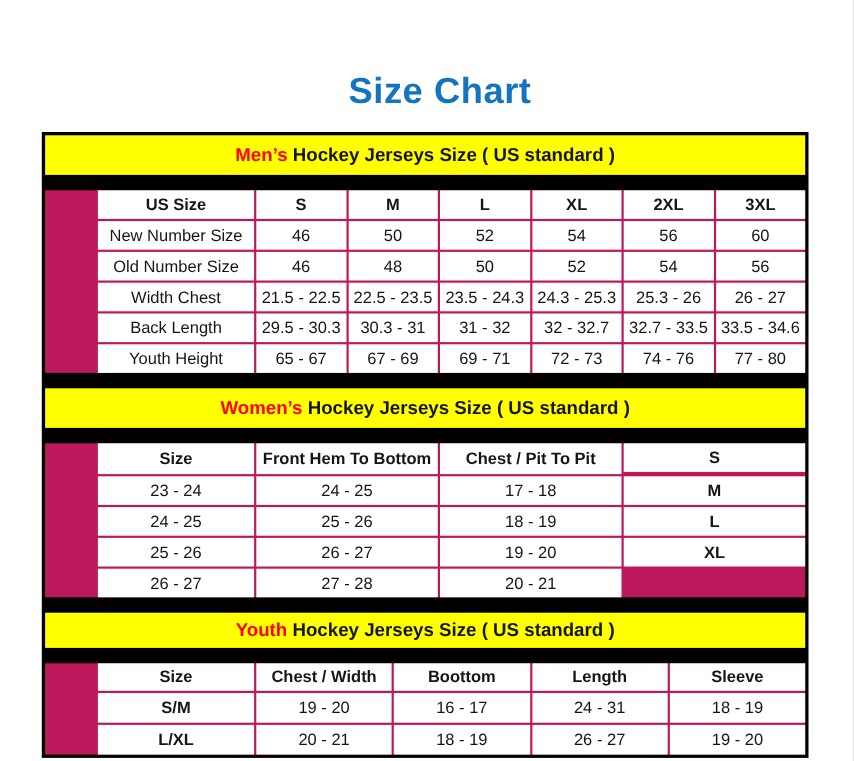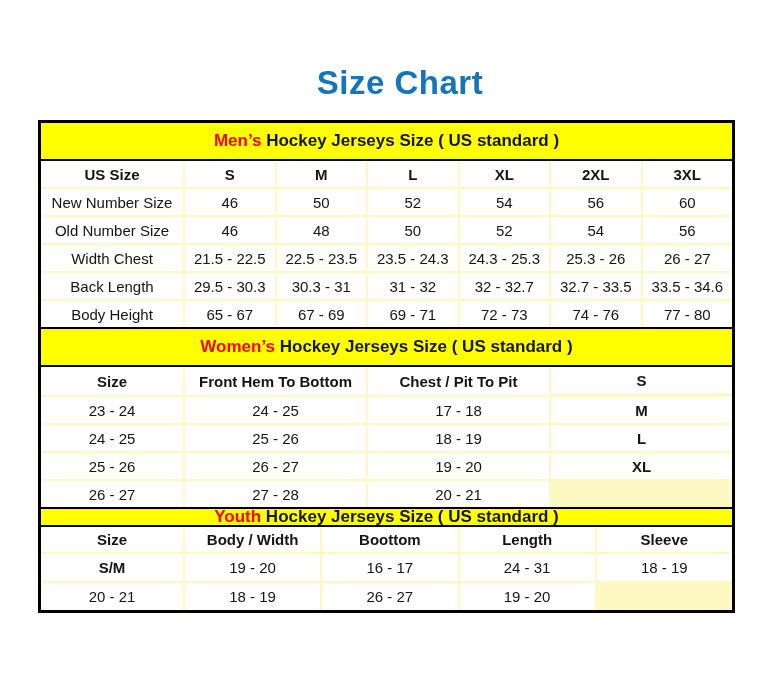--- a/index.html
+++ b/index.html
@@ -35,39 +35,40 @@
   .chart-wrap {
     position: absolute;
     left: 38px;
     top: 120px;
     width: 697px;
     box-sizing: border-box;
     background: #000000;
     padding: 3px;
     display: flex;
     flex-direction: column;
-    gap: 2px;
+    gap: 14px;
   }
   .banner {
     background: #ffff00;
     display: flex;
     align-items: center;
     justify-content: center;
     font-weight: bold;
     font-size: 17px;
     color: #151515;
     height: 36px;
     white-space: pre-wrap;
   }
   .banner .hl { color: #ff0000; }
-  .banner.small { height: 16px; }
+  .banner.small { height: 32px; }
   .grid {
     display: grid;
     gap: 2px;
-    background: #fef9c3;
+    background: #be185d;
+    padding-left: 48px;
   }
   .grid.mens   { grid-template-columns: 142px repeat(6, 1fr); }
   .grid.womens { grid-template-columns: 142px repeat(3, 1fr); }
   .grid.youth  { grid-template-columns: 142px repeat(4, 1fr); }
   .cell {
     background: #ffffff;
     display: flex;
     align-items: center;
     justify-content: center;
     font-size: 15px;
@@ -135,21 +136,21 @@
       <div class="cell">26 - 27</div>
 
       <div class="cell">Back Length</div>
       <div class="cell">29.5 - 30.3</div>
       <div class="cell">30.3 - 31</div>
       <div class="cell">31 - 32</div>
       <div class="cell">32 - 32.7</div>
       <div class="cell">32.7 - 33.5</div>
       <div class="cell">33.5 - 34.6</div>
 
-      <div class="cell">Body Height</div>
+      <div class="cell">Youth Height</div>
       <div class="cell">65 - 67</div>
       <div class="cell">67 - 69</div>
       <div class="cell">69 - 71</div>
       <div class="cell">72 - 73</div>
       <div class="cell">74 - 76</div>
       <div class="cell">77 - 80</div>
     </div>
 
     <div class="banner">
       <span class="hl">Women’s</span><span> Hockey Jerseys Size ( US standard )</span>
@@ -180,31 +181,32 @@
       <div class="cell">27 - 28</div>
       <div class="cell">20 - 21</div>
     </div>
 
     <div class="banner small">
       <span class="hl">Youth</span><span> Hockey Jerseys Size ( US standard )</span>
     </div>
 
     <div class="grid youth">
       <div class="cell hdr">Size</div>
-      <div class="cell hdr">Body / Width</div>
+      <div class="cell hdr">Chest / Width</div>
       <div class="cell hdr">Boottom</div>
       <div class="cell hdr">Length</div>
       <div class="cell hdr">Sleeve</div>
 
       <div class="cell b data-row">S/M</div>
       <div class="cell data-row">19 - 20</div>
       <div class="cell data-row">16 - 17</div>
       <div class="cell data-row">24 - 31</div>
       <div class="cell data-row">18 - 19</div>
 
+      <div class="cell b data-row">L/XL</div>
       <div class="cell data-row">20 - 21</div>
       <div class="cell data-row">18 - 19</div>
       <div class="cell data-row">26 - 27</div>
       <div class="cell data-row">19 - 20</div>
     </div>
 
   </div>
 </div>
 
 </body></html>

